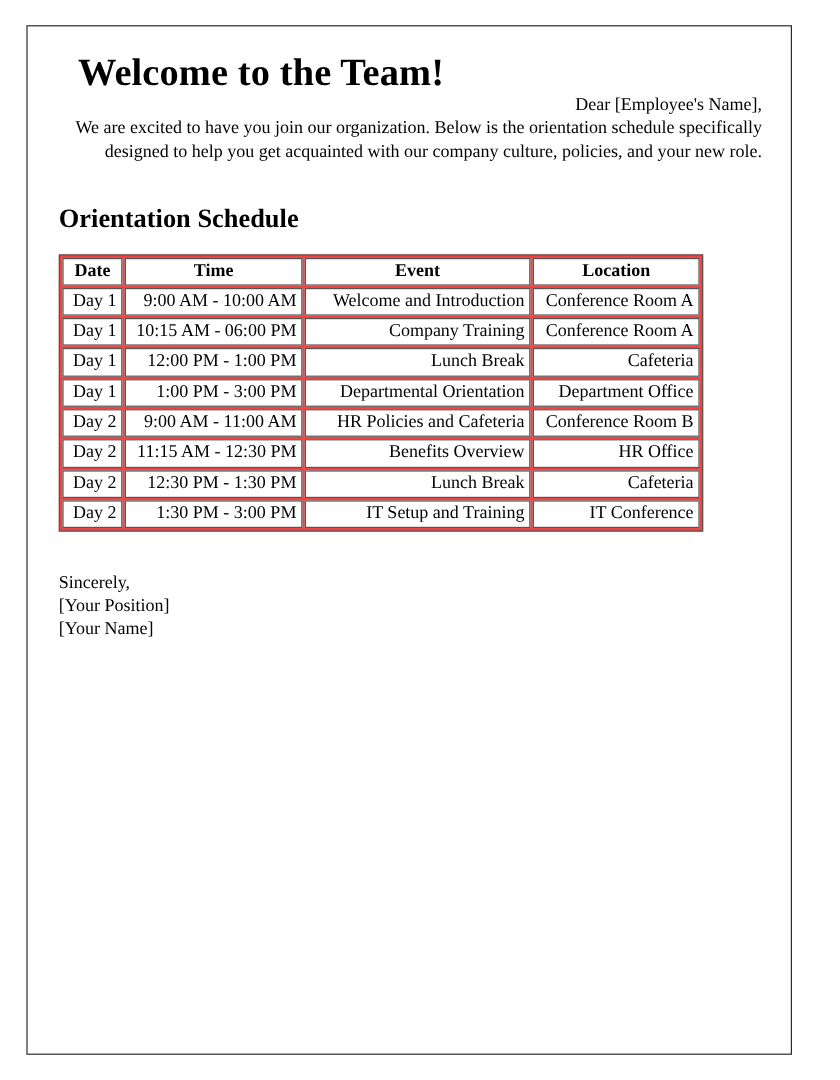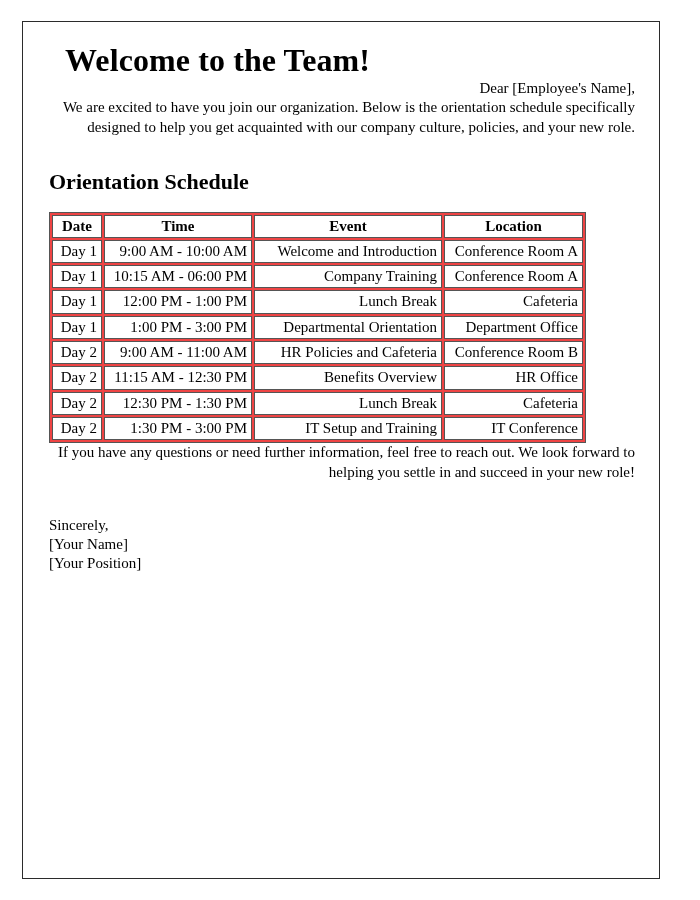--- a/index.html
+++ b/index.html
@@ -185,22 +185,21 @@
         </tr>
         <tr>
           <td class="col-date">Day 2</td>
           <td class="col-time">1:30 PM - 3:00 PM</td>
           <td class="col-event">IT Setup and Training</td>
           <td class="col-loc">IT Conference</td>
         </tr>
       </tbody>
     </table>
 
-    <p class="body-text closing">If you have any questions or need further information, feel free to reach out. We look forward to helping you settle in and succeed in your new role!</p>
 
     <div class="signature">
       <span class="sig-line">Sincerely,</span>
+      <span class="sig-line">[Your Position]</span>
       <span class="sig-line">[Your Name]</span>
-      <span class="sig-line">[Your Position]</span>
     </div>
 
   </div>
 </div>
 
 </body></html>

